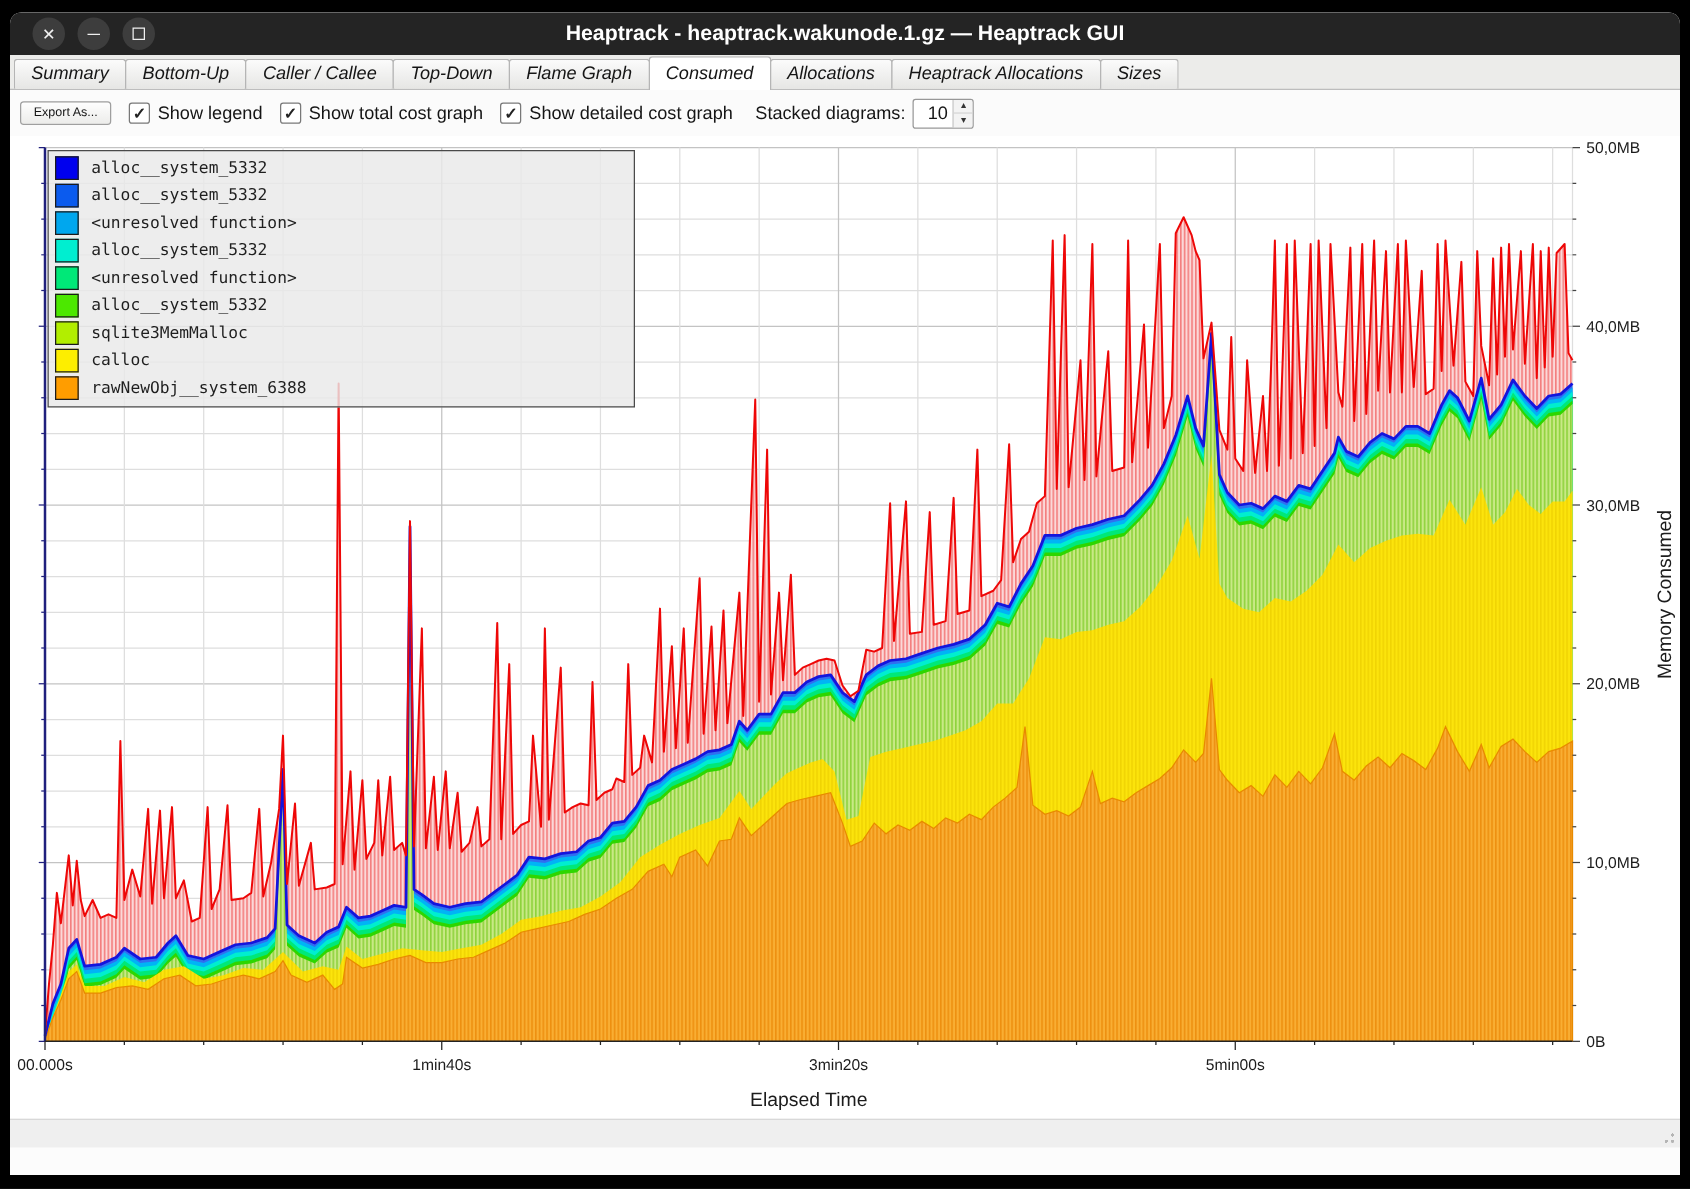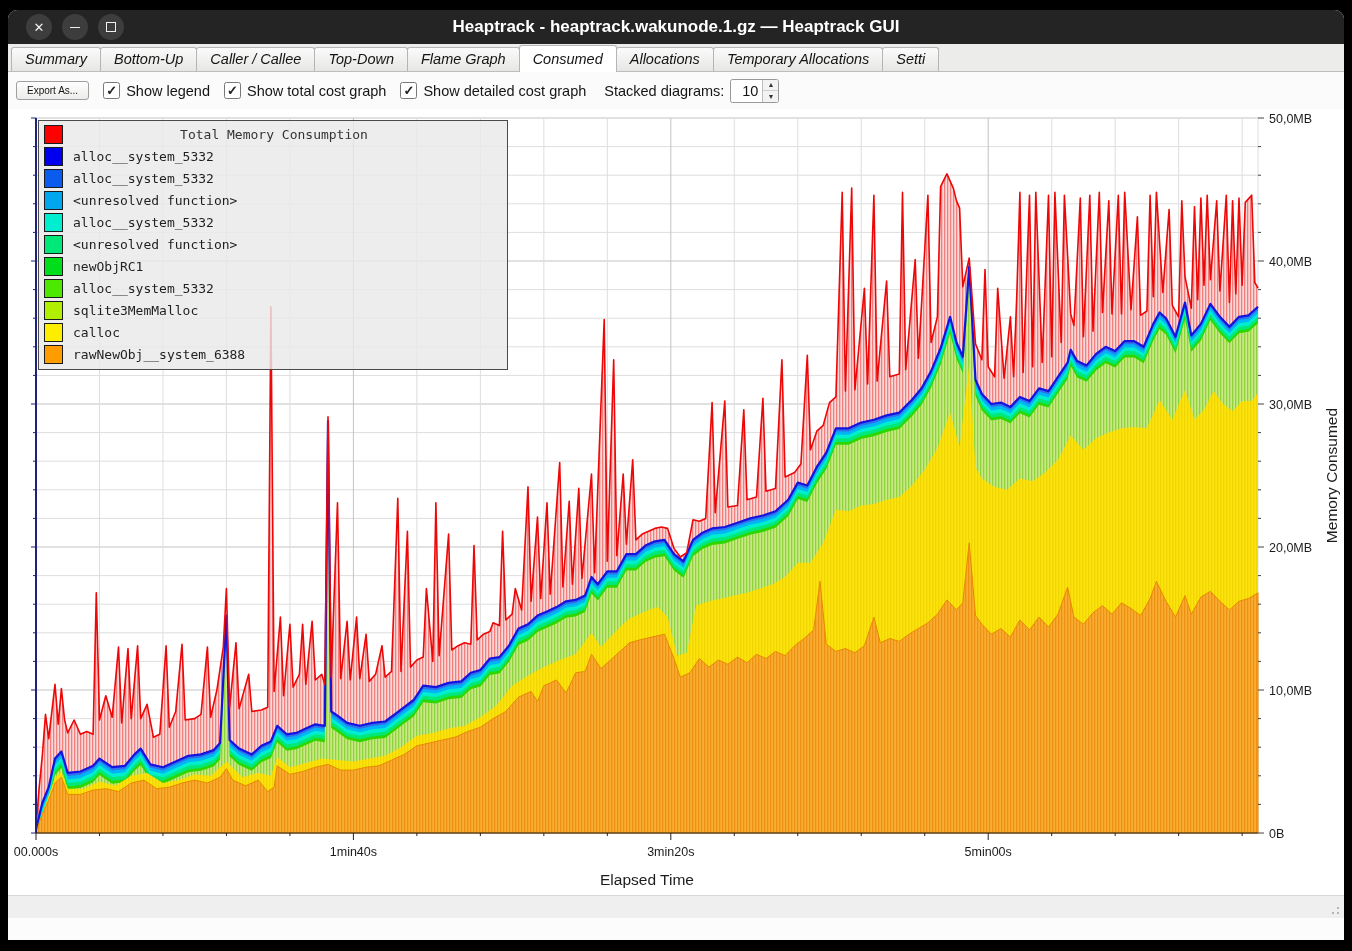--- a/index.html
+++ b/index.html
@@ -84,22 +84,22 @@
 
 
   <div class="tabbar" id="tabbar">
       <div class="tab">Summary</div>
       <div class="tab">Bottom-Up</div>
       <div class="tab">Caller / Callee</div>
       <div class="tab">Top-Down</div>
       <div class="tab">Flame Graph</div>
       <div class="tab active">Consumed</div>
       <div class="tab">Allocations</div>
-      <div class="tab">Temporary Allocations</div>
-      <div class="tab">Setti</div>
+      <div class="tab">Heaptrack Allocations</div>
+      <div class="tab">Sizes</div>
     </div>
 
   <div class="toolbar">
     <button class="btn">Export As...</button>
     <span id="cb-container" style="display:flex">
         <span class="cb-group">
           <span class="cb">✓</span>
           <span>Show legend</span>
         </span>
         <span class="cb-group">
@@ -280,47 +280,39 @@
         <text x="1261" y="156.5" font-size="12.5">40,0MB</text>
         <text x="1261" y="13.5" font-size="12.5">50,0MB</text>
         <text x="28" y="747" text-anchor="middle" font-size="12.5">00.000s</text>
         <text x="345.4025974025974" y="747" text-anchor="middle" font-size="12.5">1min40s</text>
         <text x="662.8051948051948" y="747" text-anchor="middle" font-size="12.5">3min20s</text>
         <text x="980.2077922077922" y="747" text-anchor="middle" font-size="12.5">5min00s</text>
         <text x="639" y="776" text-anchor="middle" font-size="15.5">Elapsed Time</text>
         <text transform="translate(1329 366.5) rotate(-90)" text-anchor="middle" font-size="15.5">Memory Consumed</text>
       </svg>
     <div class="legend" id="legend">
-        <div class="lg-row hdr">
-          <span class="lg-swatch" style="background: rgb(255, 0, 0);"></span>
-          <span class="lg-label">Total Memory Consumption</span>
-        </div>
         <div class="lg-row">
           <span class="lg-swatch" style="background: rgb(0, 0, 238);"></span>
           <span class="lg-label">alloc__system_5332</span>
         </div>
         <div class="lg-row">
           <span class="lg-swatch" style="background: rgb(11, 91, 238);"></span>
           <span class="lg-label">alloc__system_5332</span>
         </div>
         <div class="lg-row">
           <span class="lg-swatch" style="background: rgb(0, 167, 238);"></span>
           <span class="lg-label">&lt;unresolved function&gt;</span>
         </div>
         <div class="lg-row">
           <span class="lg-swatch" style="background: rgb(0, 238, 208);"></span>
           <span class="lg-label">alloc__system_5332</span>
         </div>
         <div class="lg-row">
           <span class="lg-swatch" style="background: rgb(0, 232, 120);"></span>
           <span class="lg-label">&lt;unresolved function&gt;</span>
-        </div>
-        <div class="lg-row">
-          <span class="lg-swatch" style="background: rgb(0, 221, 27);"></span>
-          <span class="lg-label">newObjRC1</span>
         </div>
         <div class="lg-row">
           <span class="lg-swatch" style="background: rgb(76, 232, 0);"></span>
           <span class="lg-label">alloc__system_5332</span>
         </div>
         <div class="lg-row">
           <span class="lg-swatch" style="background: rgb(178, 238, 0);"></span>
           <span class="lg-label">sqlite3MemMalloc</span>
         </div>
         <div class="lg-row">

